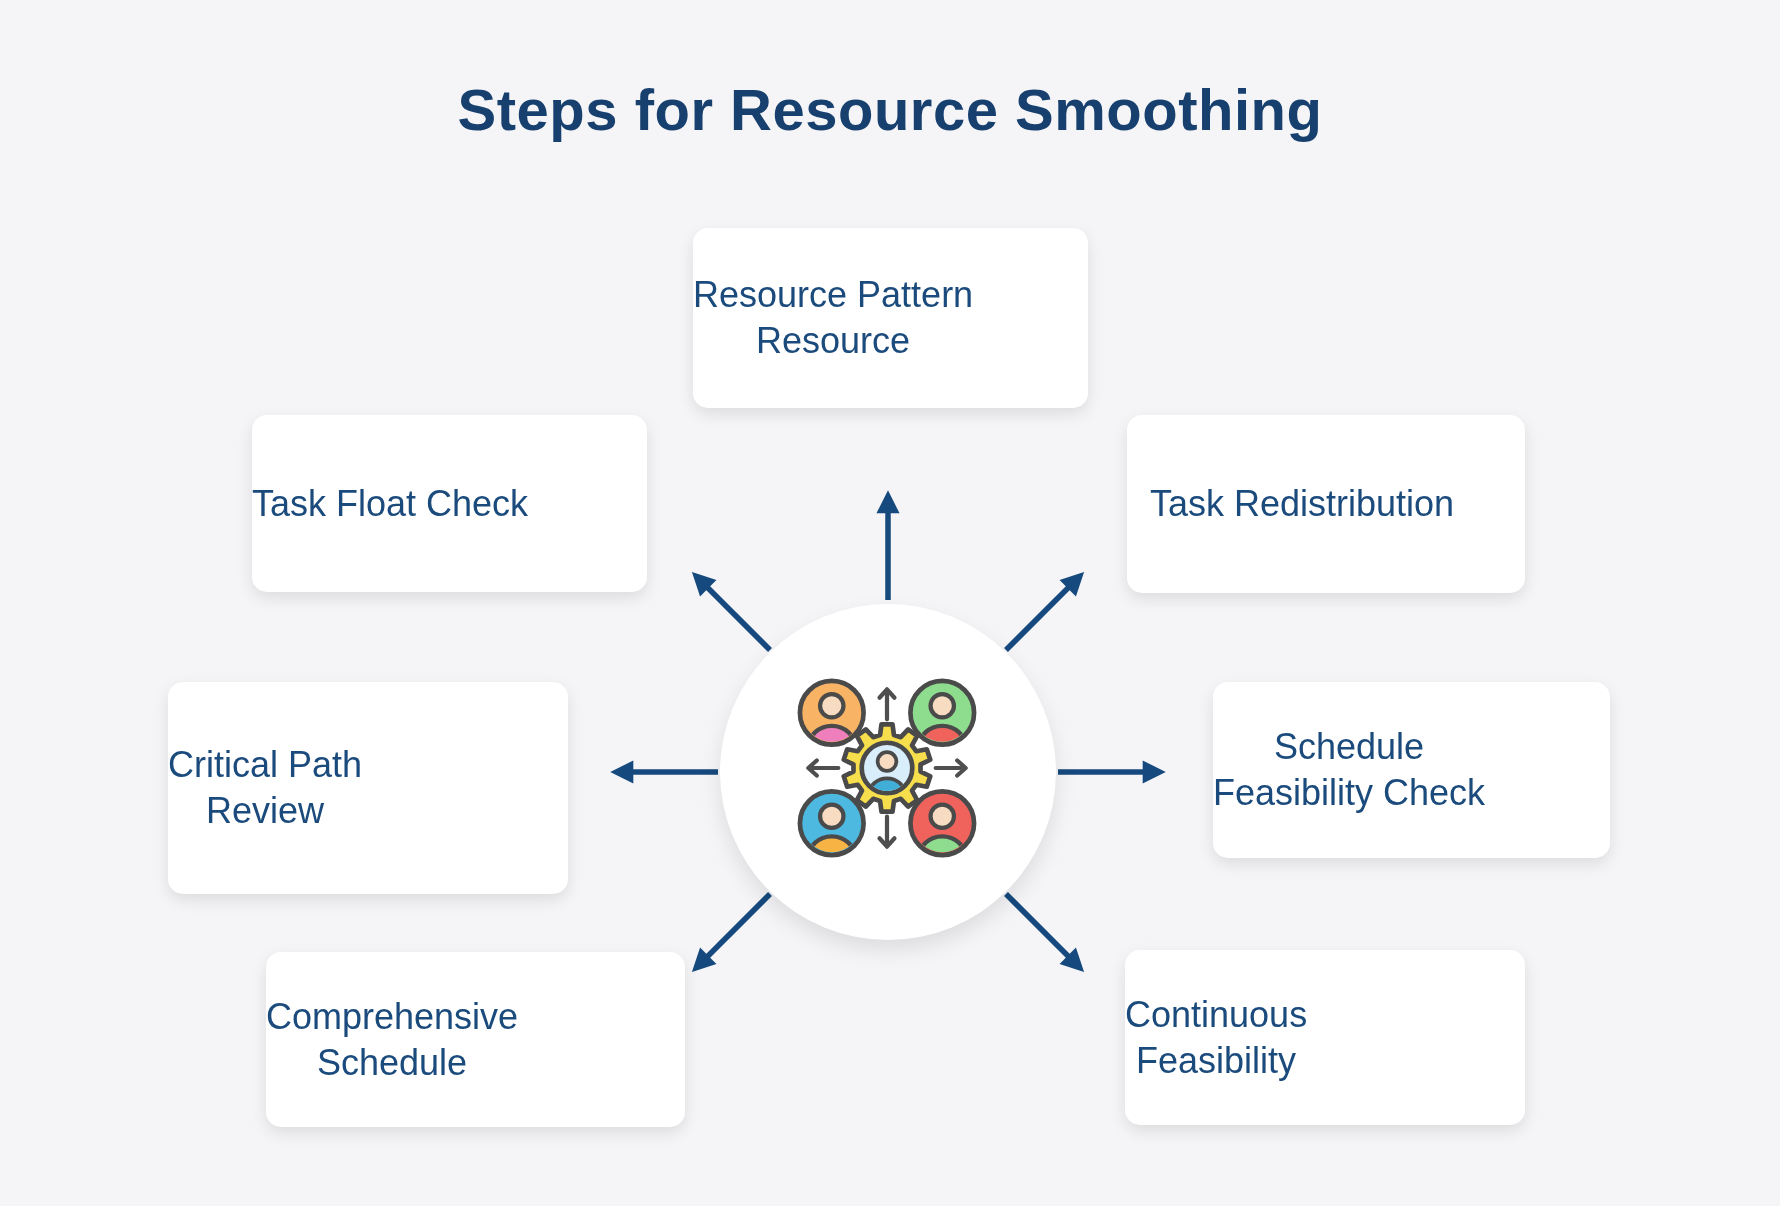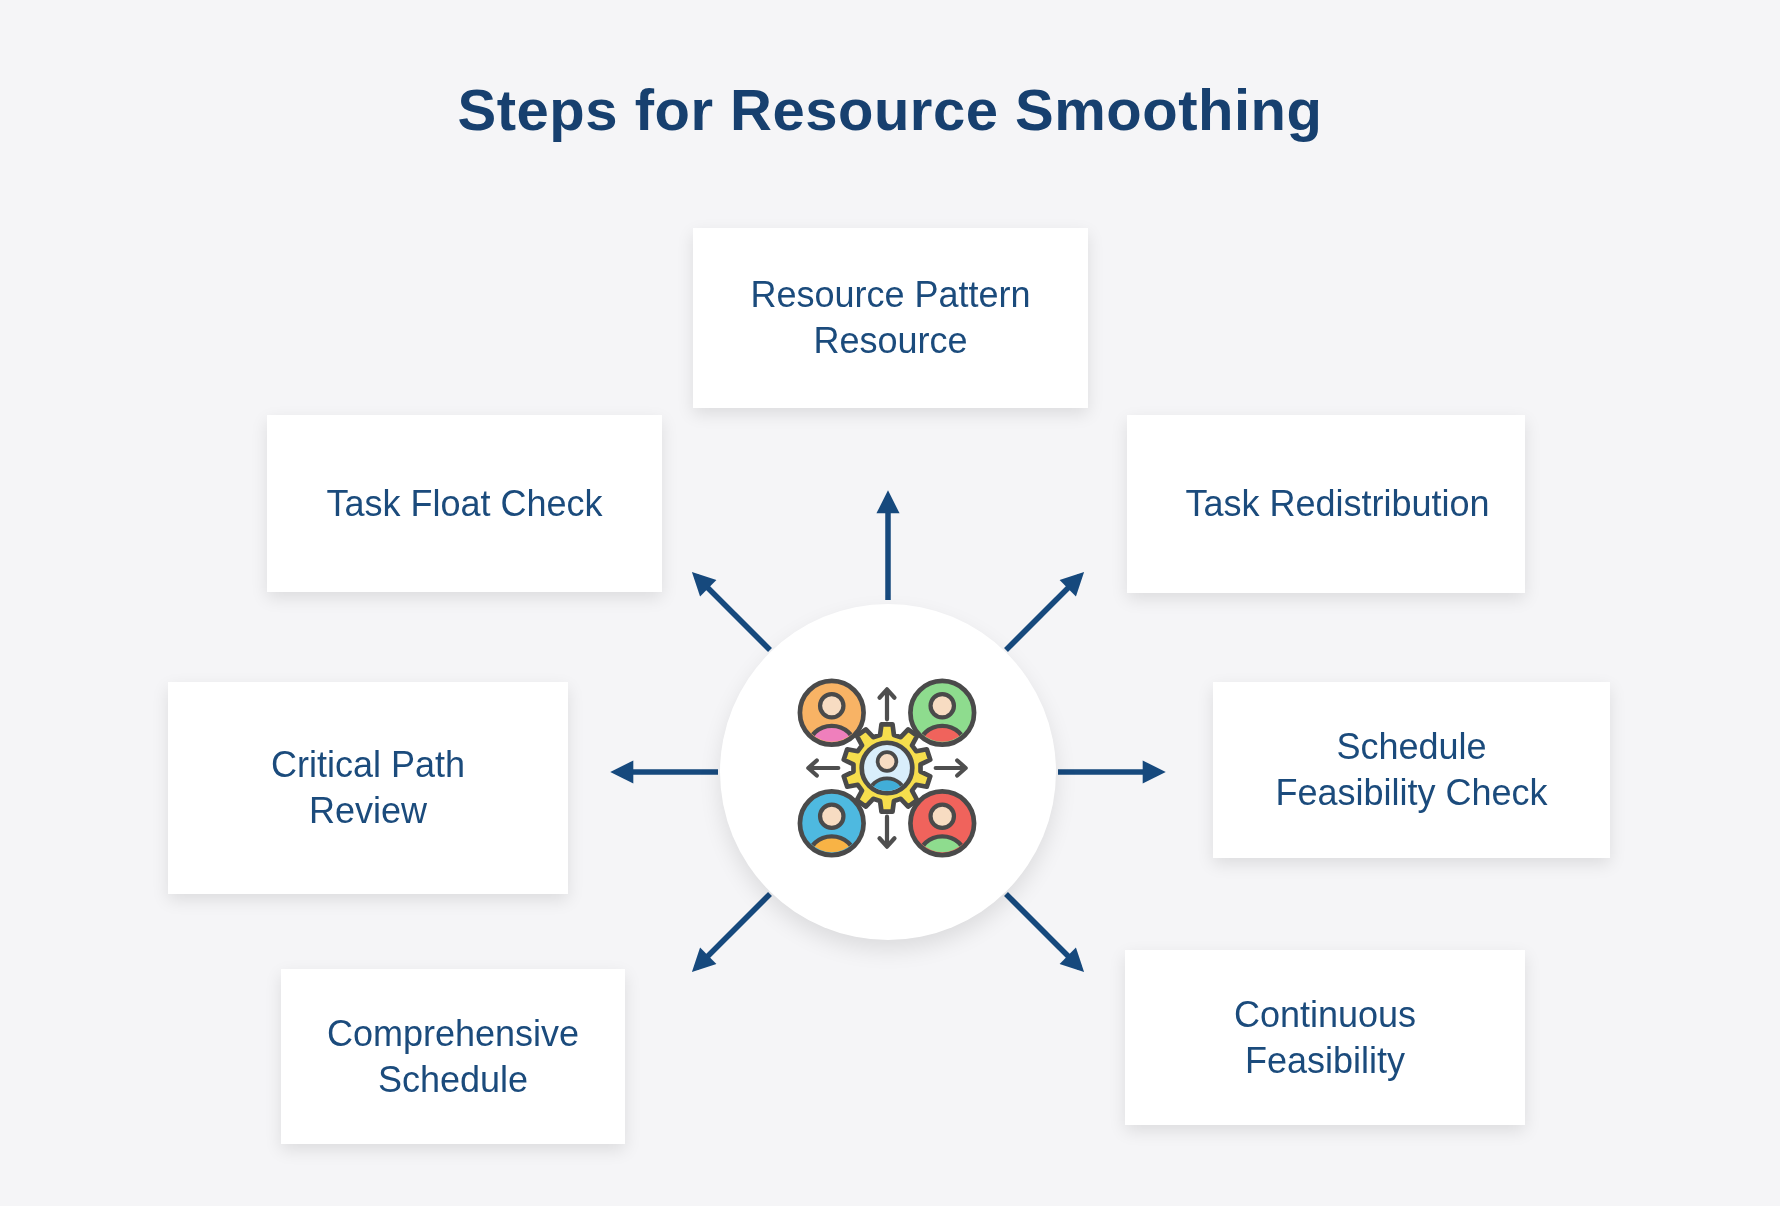--- a/index.html
+++ b/index.html
@@ -35,34 +35,35 @@
     box-shadow:0 10px 22px rgba(0,0,0,.10);
     z-index:2;
   }
   .center-icon{position:absolute;left:784px;top:665px;z-index:3;}
   .outline{stroke:var(--icon-outline);}
   .sarrow{stroke:var(--icon-small-arrow);stroke-width:4.5;fill:none;stroke-linecap:round;stroke-linejoin:round;}
   .step-box{
     position:absolute;
     background:var(--box-background);
     box-shadow:0 6px 16px rgba(0,0,0,.10);
-    display:flex;align-items:center;justify-content:center;
+    display:flex;align-items:center;
     z-index:2;
+    border-radius:15px;
   }
   .step-lines{
     text-align:center;color:var(--step-text);
     font-size:36px;font-weight:500;line-height:1.27;
   }
   .step-lines span{display:block;white-space:nowrap;}
   .pos-top{left:693px;top:228px;width:395px;height:180px;}
-  .pos-upper-left{left:267px;top:415px;width:395px;height:177px;}
+  .pos-upper-left{left:252px;top:415px;width:395px;height:177px;}
   .pos-upper-right{left:1127px;top:415px;width:398px;height:178px;padding-left:23px;}
   .pos-left{left:168px;top:682px;width:400px;height:212px;}
   .pos-right{left:1213px;top:682px;width:397px;height:176px;}
-  .pos-bottom-left{left:281px;top:952px;width:344px;height:175px;margin-top:17px;}
+  .pos-bottom-left{left:266px;top:952px;width:419px;height:175px;}
   .pos-bottom-right{left:1125px;top:950px;width:400px;height:175px;}
 </style>
 </head>
 <body>
 
 <div class="canvas">
 
   <h1 class="title">Steps for Resource Smoothing</h1>
 
   <svg class="arrows-layer" width="1780" height="1206" viewBox="0 0 1780 1206">

